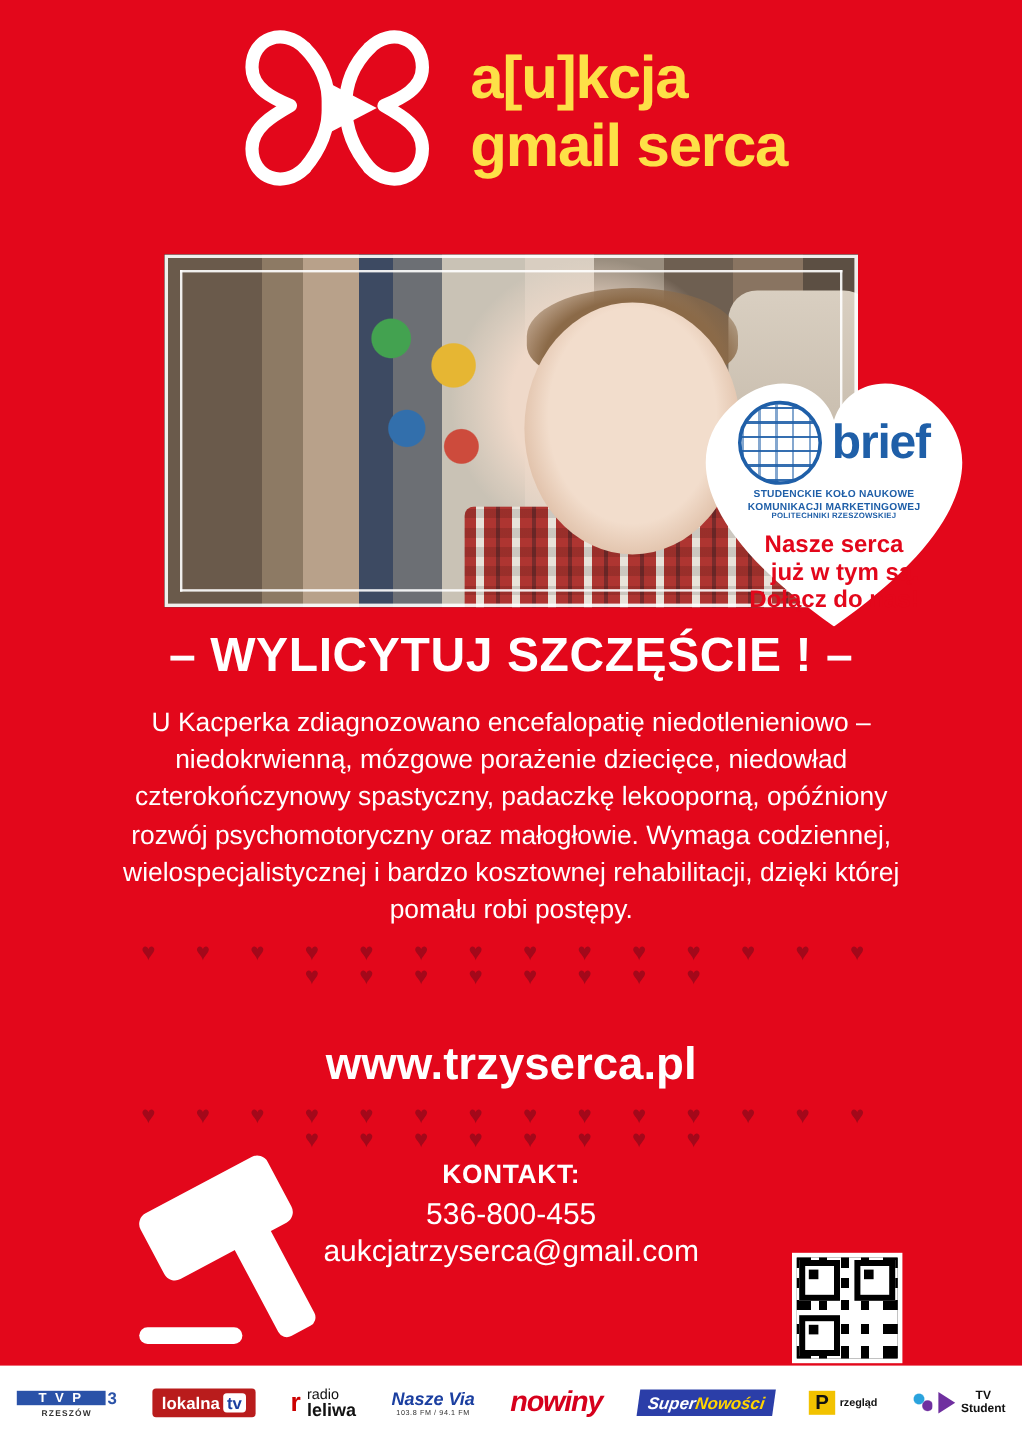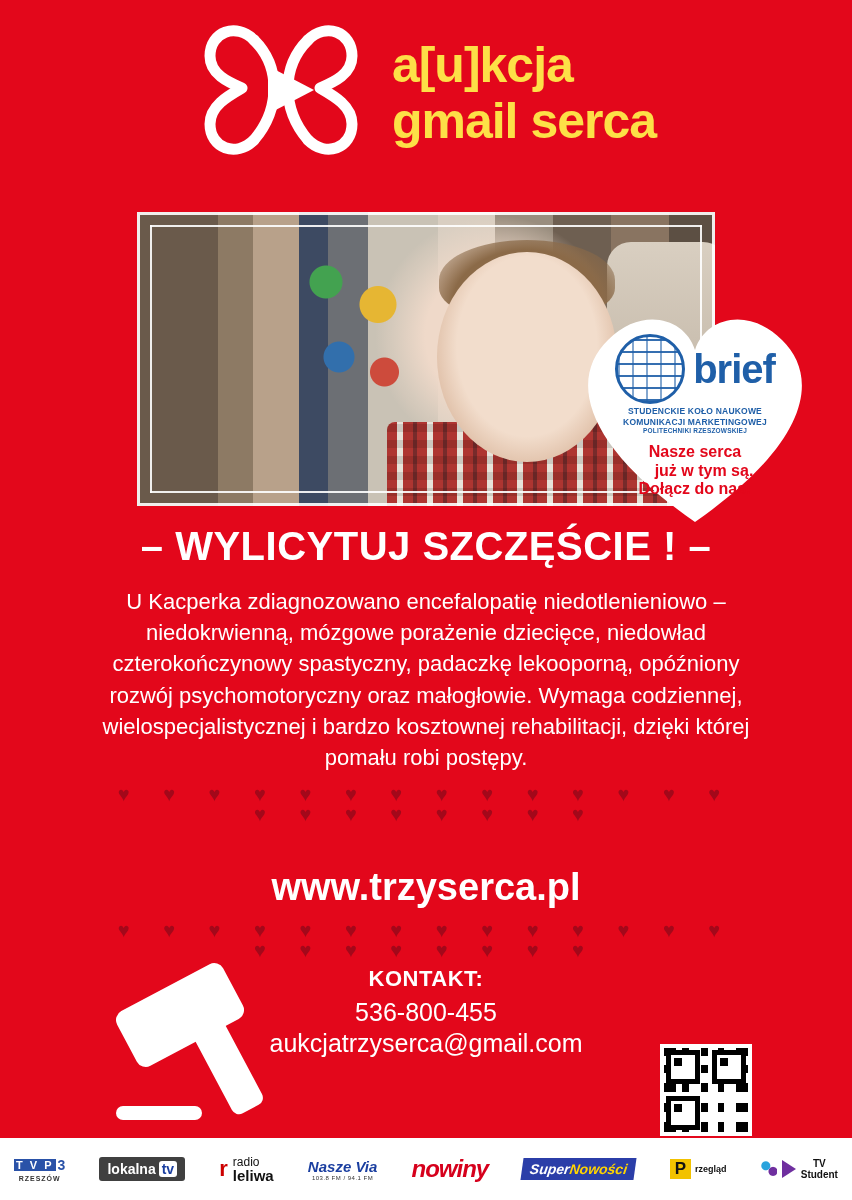--- a/index.html
+++ b/index.html
@@ -100,21 +100,21 @@
     box-sizing:border-box;
   }
   .brief-word{font-size:40px;font-weight:700;color:#1f5fa8;line-height:1;letter-spacing:-1px;}
   .brief-sub{
     color:#1f5fa8;font-size:8.5px;font-weight:700;text-align:center;line-height:1.25;
     margin-top:2px;letter-spacing:.2px;
   }
   .brief-sub .tiny{font-size:6.5px;font-weight:700;}
   .brief-claim{
     margin-top:8px;text-align:center;color:#e3071b;font-weight:700;
-    font-size:16px;line-height:1.15;
+    font-size:20px;line-height:1.15;
   }
   .brief-claim .c2{padding-left:18px;}
 
   
   .headline{
     position:absolute;left:0;right:0;top:524px;text-align:center;
     font-size:40px;font-weight:700;letter-spacing:.5px;
   }
 
   
@@ -184,24 +184,24 @@
 
   
   .sponsors{
     position:absolute;left:0;right:0;bottom:0;height:62px;background:#ffffff;
     display:flex;align-items:center;justify-content:space-between;
     padding:0 14px;box-sizing:border-box;
   }
   .sp{display:flex;align-items:center;justify-content:center;height:44px;}
   .sp-tvp{display:flex;flex-direction:column;align-items:center;color:#111;}
   .sp-tvp .row{display:flex;align-items:center;gap:2px;}
-  .sp-tvp .t{font-size:11px;font-weight:700;background:#2a52a8;color:#fff;padding:0 2px;letter-spacing:2px;}
+  .sp-tvp .t{font-size:11px;font-weight:700;background:#2a52a8;color:#fff;padding:0 18px;letter-spacing:2px;}
   .sp-tvp .three{font-size:14px;font-weight:700;color:#2a52a8;}
   .sp-tvp .city{font-size:7px;font-weight:700;letter-spacing:1px;color:#333;margin-top:2px;}
-  .sp-lokalna{background:#404040;color:#fff;font-size:14px;font-weight:700;padding:4px 8px;border-radius:3px;}
+  .sp-lokalna{background:#b91c1c;color:#fff;font-size:14px;font-weight:700;padding:4px 8px;border-radius:3px;}
   .sp-lokalna .tv{background:#fff;color:#1b3fa0;border-radius:3px;padding:0 3px;margin-left:3px;}
   .sp-leliwa{display:flex;align-items:center;gap:5px;color:#111;}
   .sp-leliwa .mark{font-size:22px;font-weight:700;color:#c00;}
   .sp-leliwa .txt{line-height:1;text-align:left;}
   .sp-leliwa .r{font-size:12px;}
   .sp-leliwa .l{font-size:15px;font-weight:700;}
   .sp-via{display:flex;flex-direction:column;align-items:center;color:#1b3fa0;}
   .sp-via .n{font-size:15px;font-style:italic;font-weight:700;}
   .sp-via .f{font-size:6px;color:#333;letter-spacing:.5px;}
   .sp-nowiny{color:#d6001c;font-size:24px;font-weight:700;font-style:italic;letter-spacing:-1px;}

